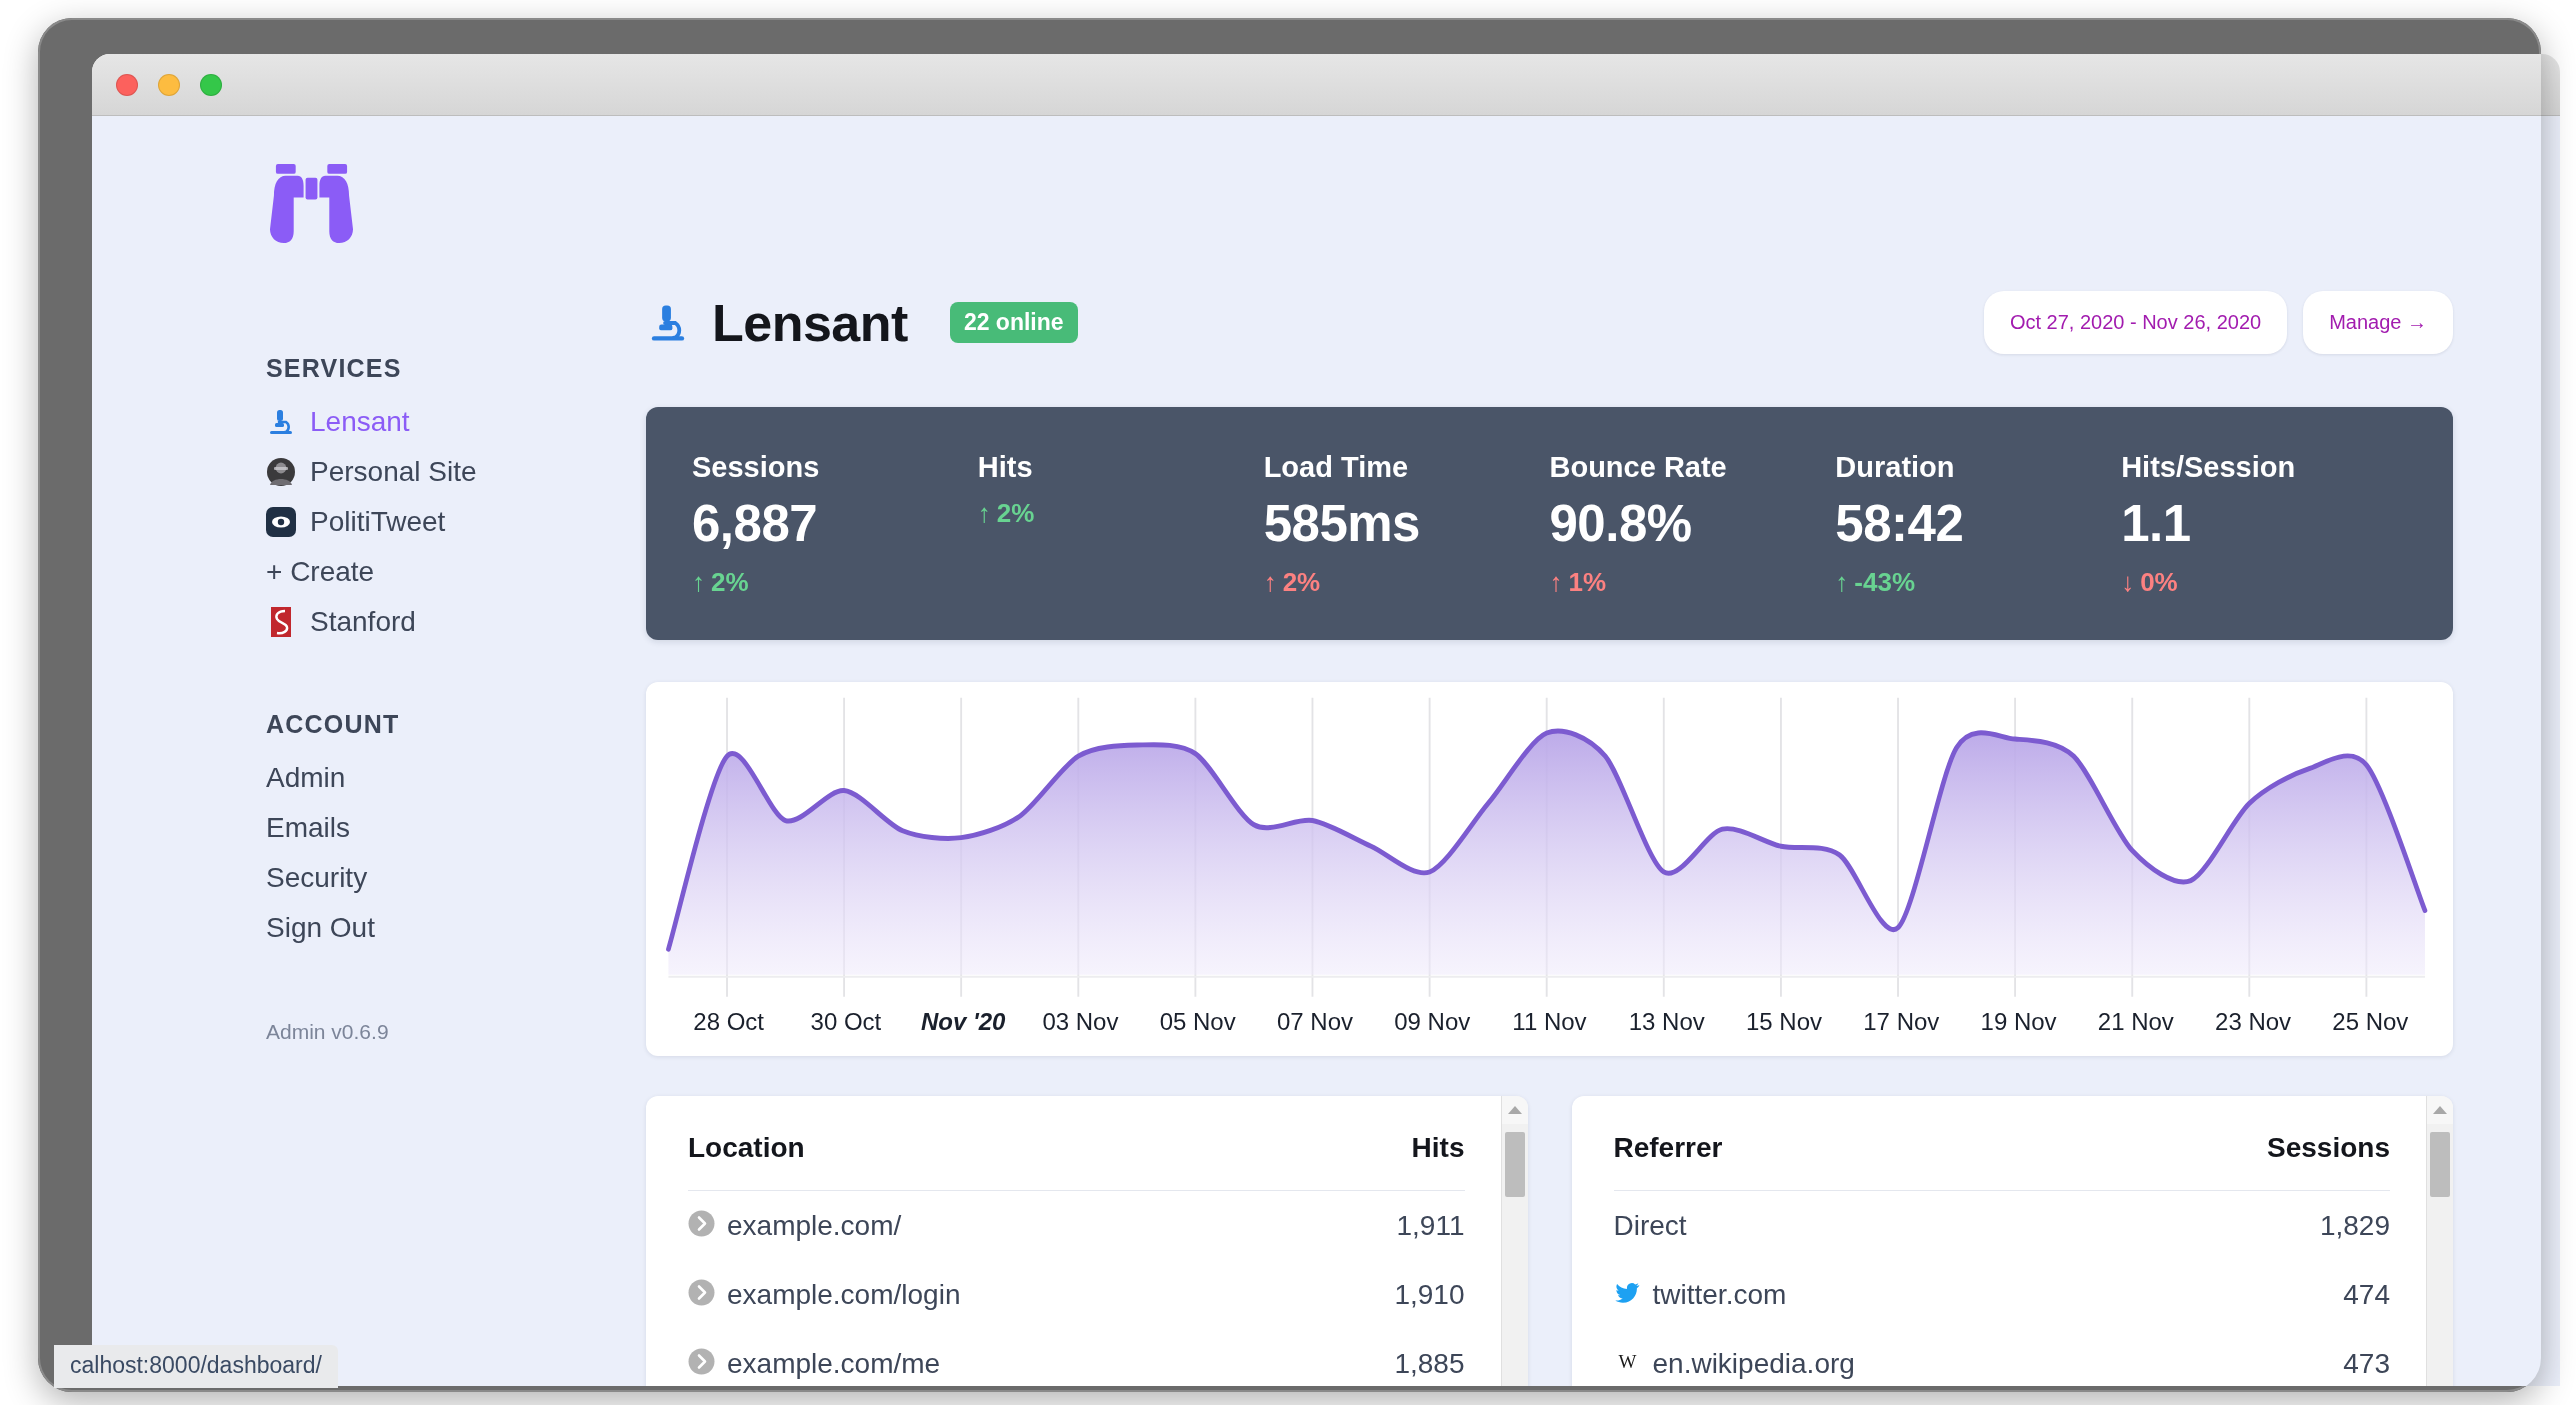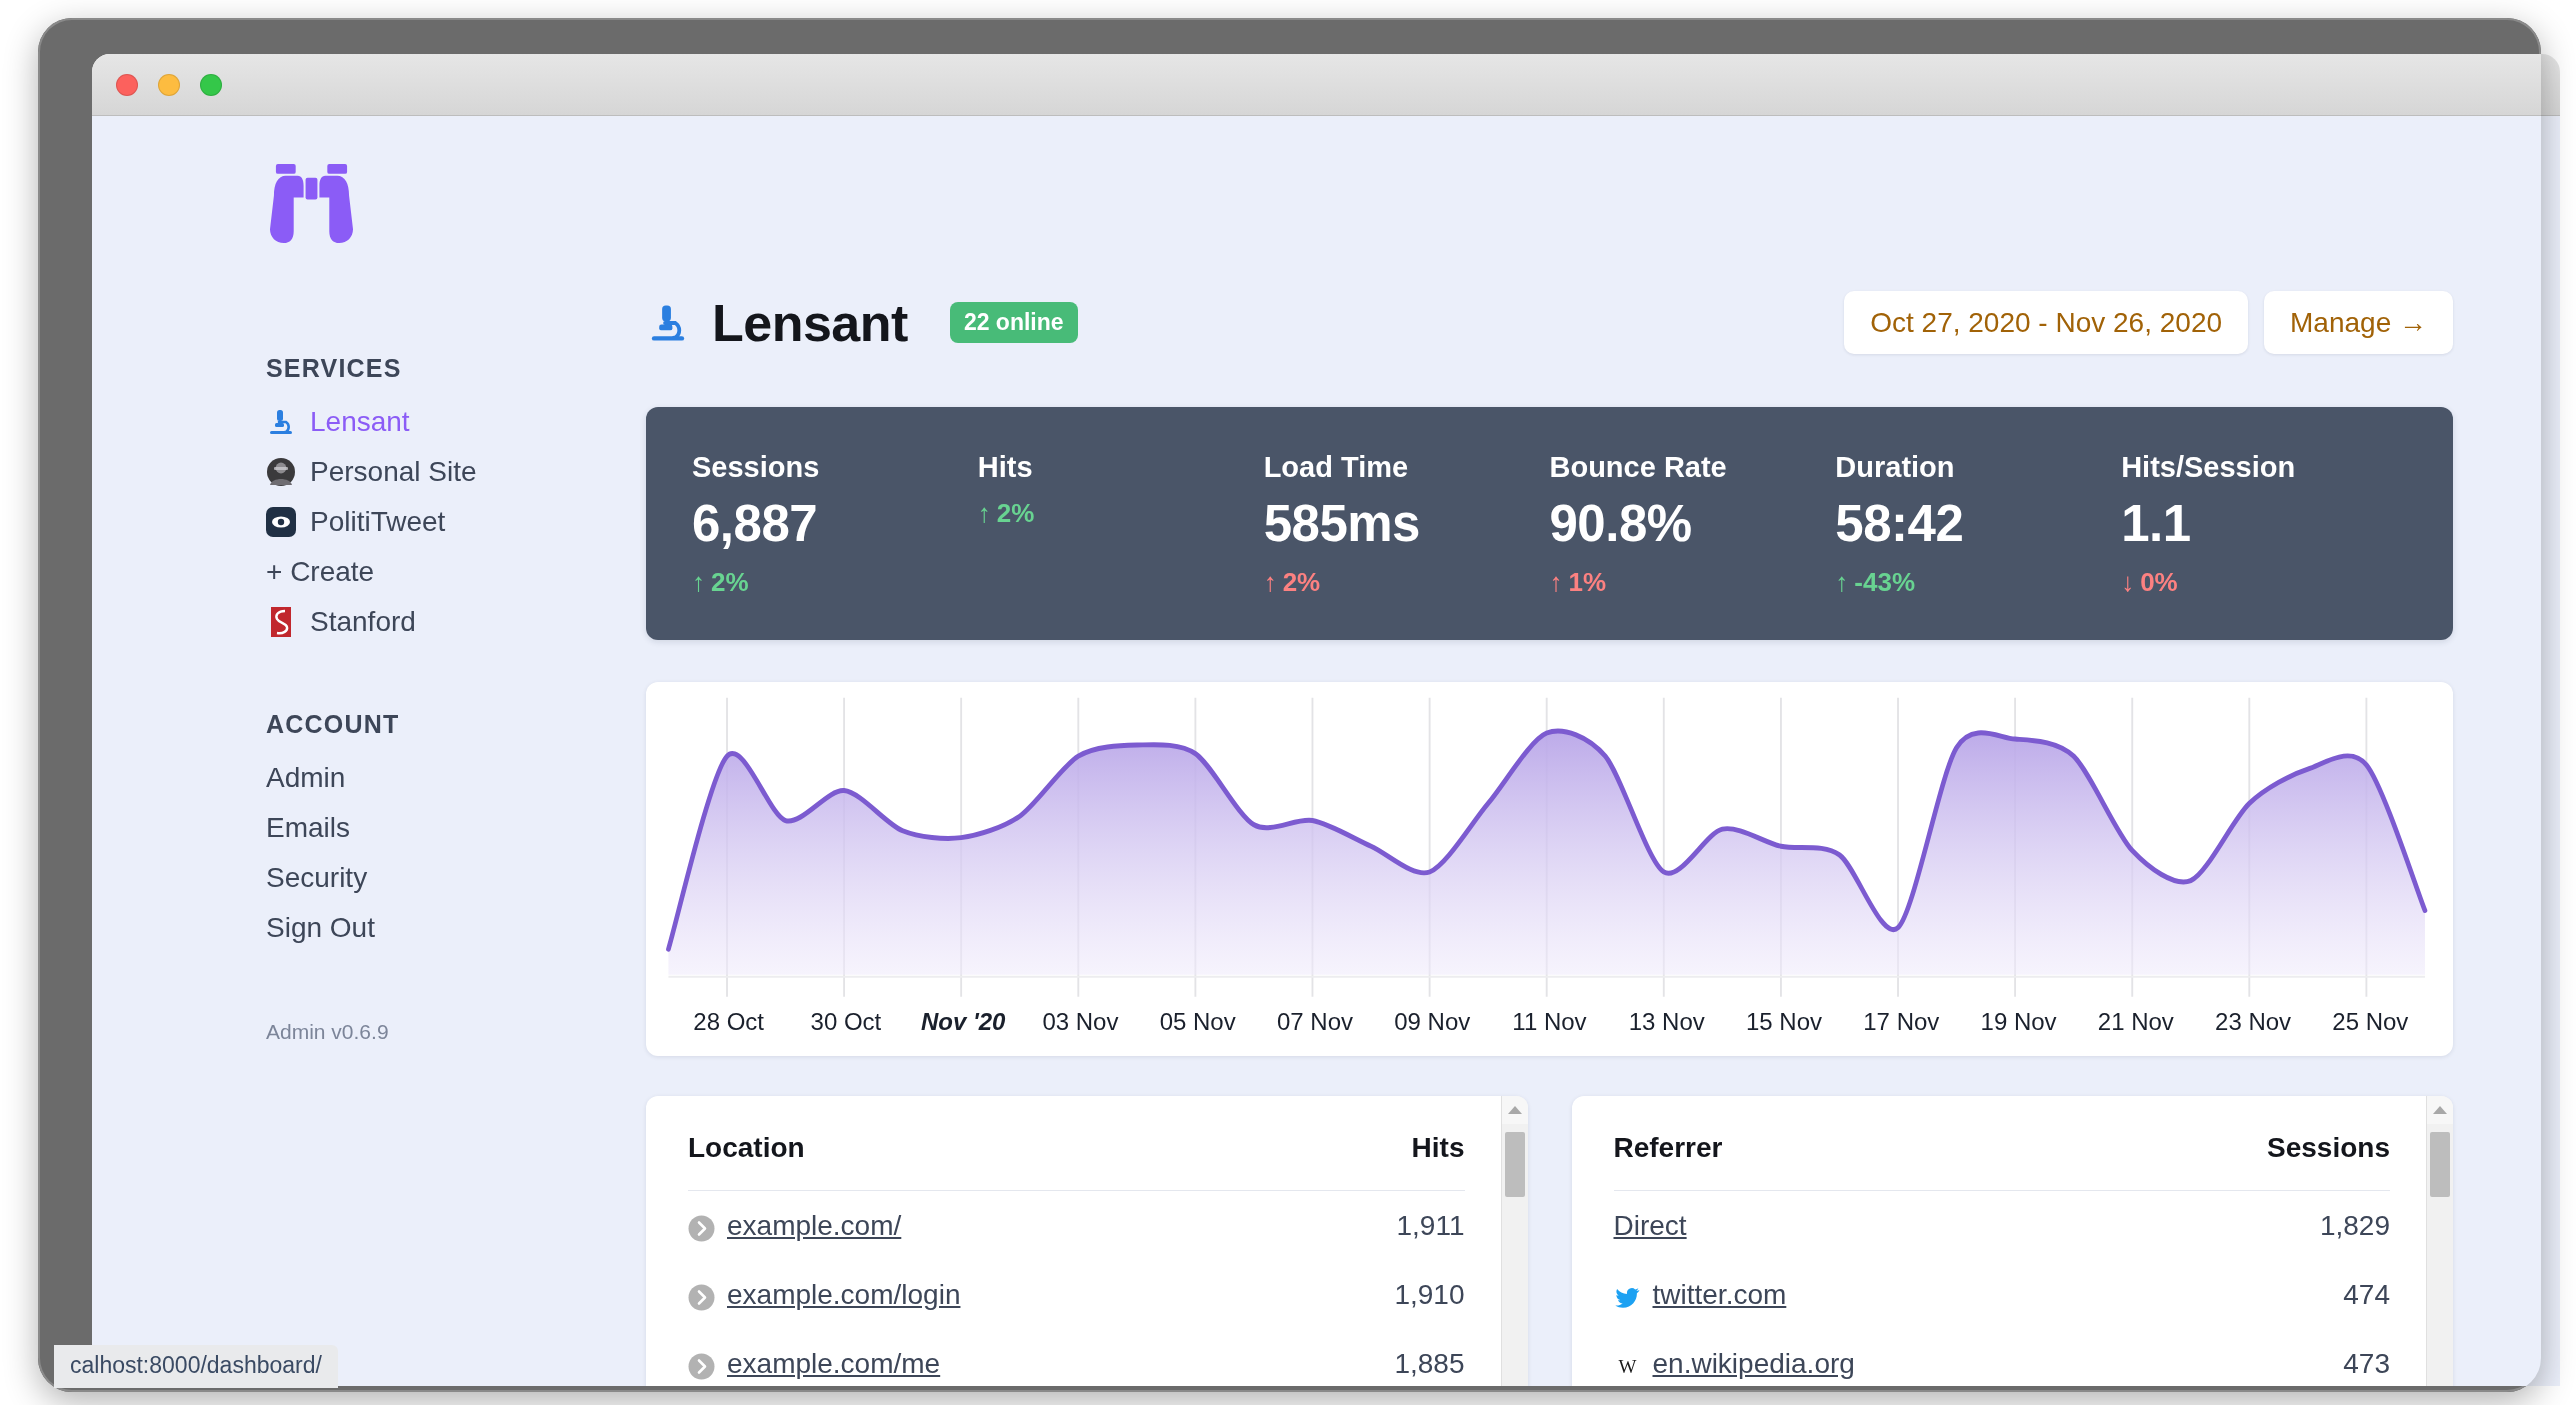--- a/index.html
+++ b/index.html
@@ -123,27 +123,27 @@
     color: #ffffff;
     font-size: 23px;
     font-weight: 600;
     padding: 7px 14px;
     border-radius: 8px;
     margin-left: 20px;
   }
   .topbar-right { margin-left: auto; display: flex; align-items: stretch; gap: 16px; }
   .pill {
     background: #ffffff;
-    border-radius: 10px;
+    border-radius: 20px;
     display: flex;
     align-items: center;
     padding: 0 26px;
     height: 63px;
-    font-size: 28px;
-    color: #a16207;
+    font-size: 20px;
+    color: #a21caf;
     box-shadow: 0 1px 3px rgba(20,30,60,0.10);
     cursor: pointer;
     white-space: nowrap;
   }
 
   
   .stats {
     margin-top: 48px;
     background: #4a5568;
     border-radius: 12px;
@@ -231,21 +231,21 @@
     color: #14161c;
   }
   .th.right { margin-left: auto; }
   .trow {
     display: flex;
     align-items: center;
     height: 69px;
     font-size: 28px;
     color: #3d4658;
   }
-  .trow .cell-left { display: flex; align-items: flex-end; gap: 12px; min-width: 0; text-decoration: underline; }
+  .trow .cell-left { display: flex; align-items: flex-start; gap: 12px; min-width: 0; }
   .trow .cell-right { margin-left: auto; white-space: nowrap; }
   .row-ico { width: 27px; height: 27px; flex: 0 0 27px; display: block; }
   .scrollbar {
     flex: 0 0 26px;
     background: #f1f1f1;
     border-left: 1px solid #e0e0e0;
     position: relative;
   }
   .sb-arrow {
     position: absolute;

